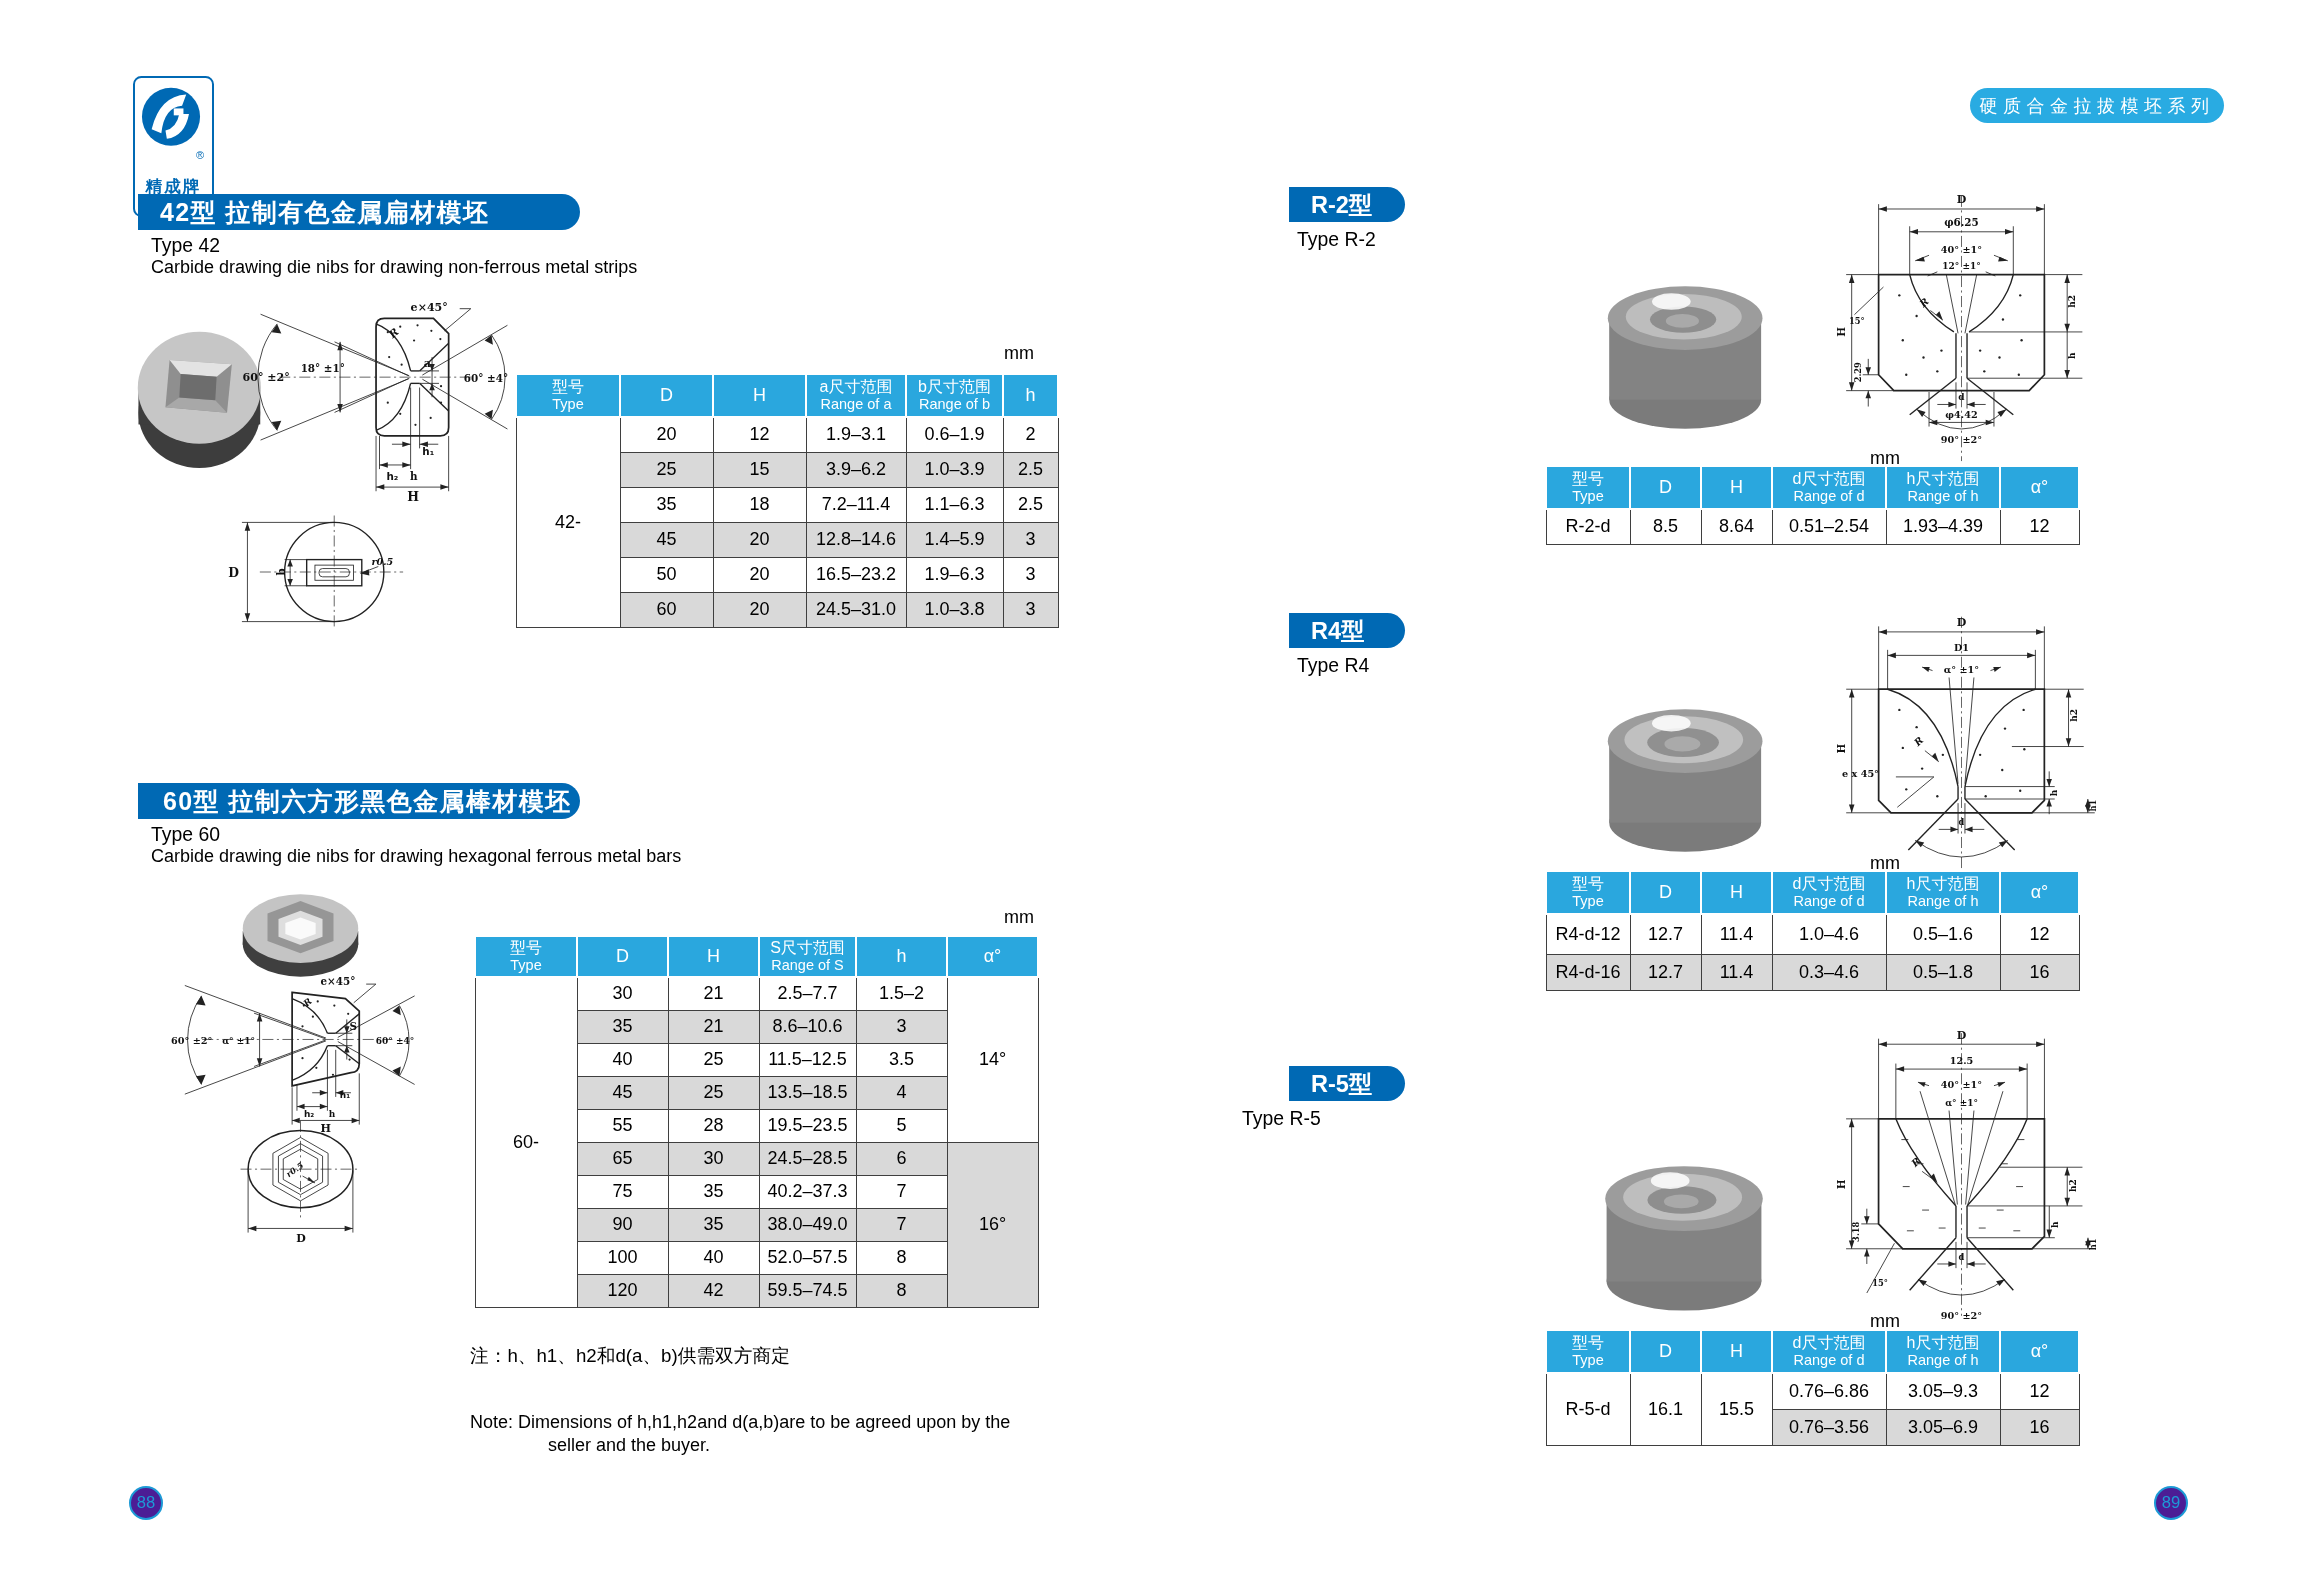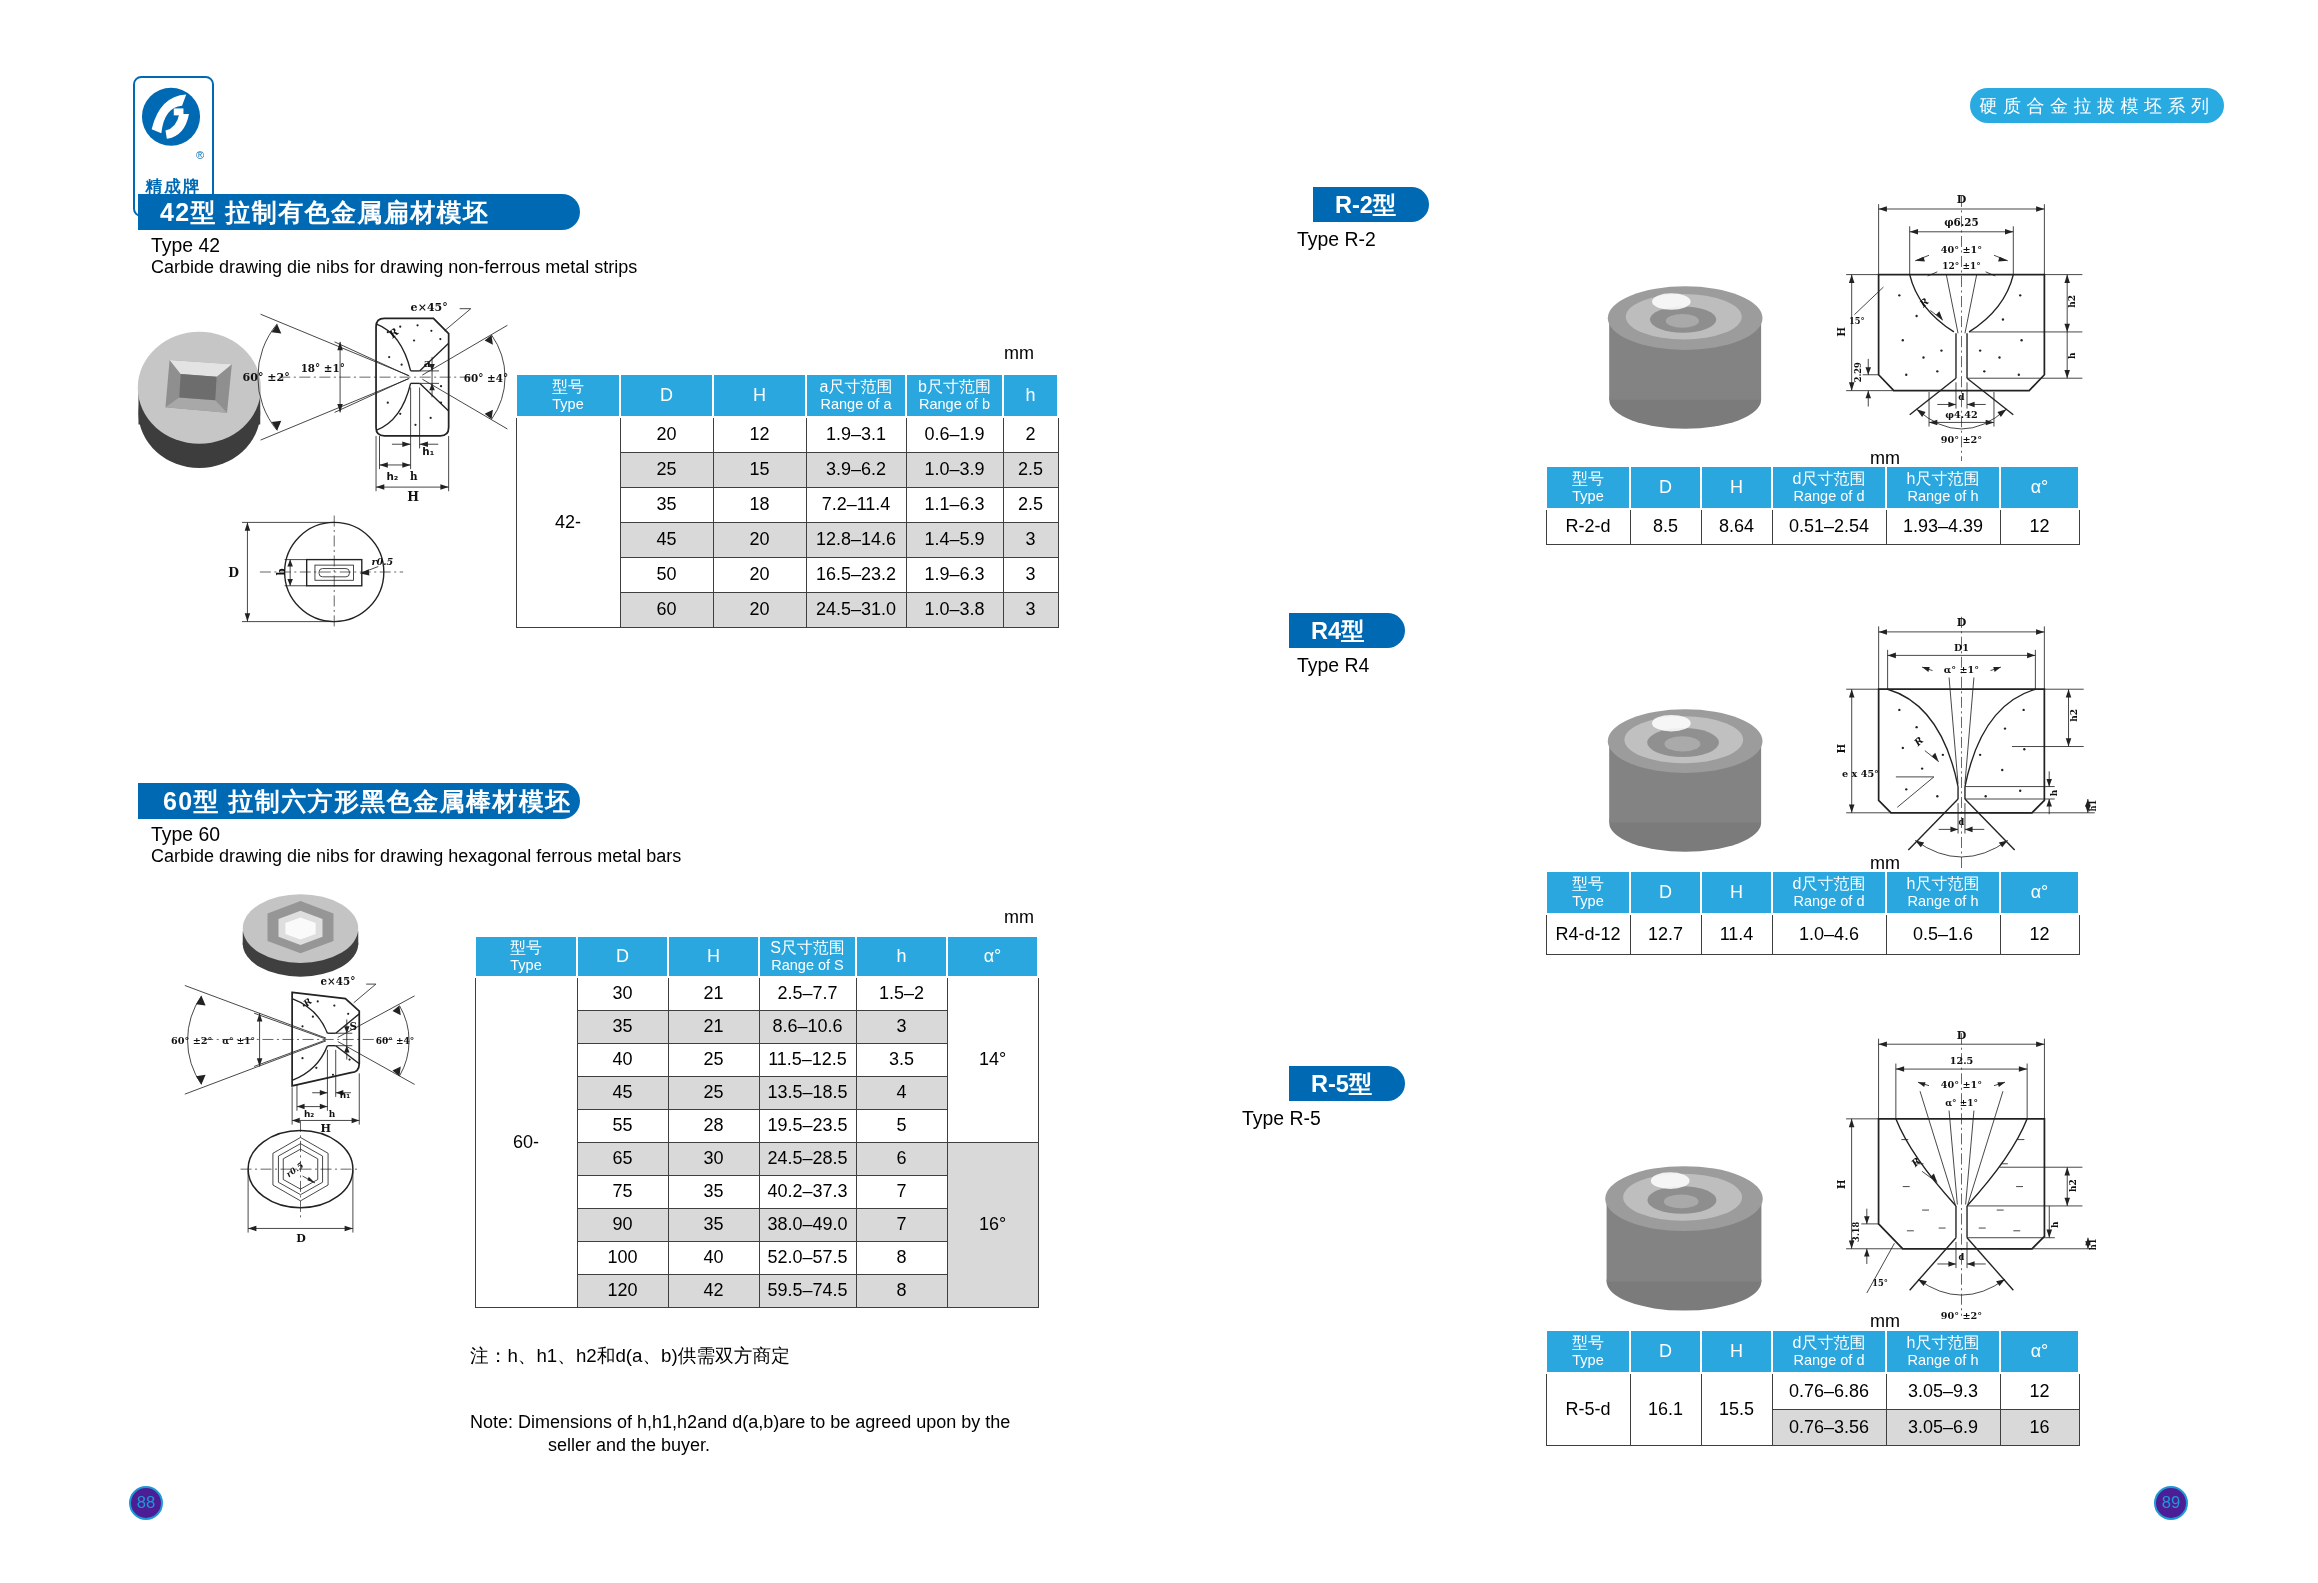--- a/index.html
+++ b/index.html
@@ -452,21 +452,21 @@
       </tr>
   </tbody>
 </table>
 
 <div class="abs note-zh" style="left:470px;top:1343px;">注：h、h1、h2和d(a、b)供需双方商定</div>
 <div class="abs note-en" style="left:470px;top:1376px;">Note: Dimensions of h,h1,h2and d(a,b)are to be agreed upon by the</div>
 <div class="abs note-en" style="left:548px;top:1399px;">seller and the buyer.</div>
 
 <div class="abs pagenum" style="left:129px;top:1486px;">88</div>
 
-<div class="abs banner small" style="left:1289px;top:187px;margin-left:24px;">R-2型</div>
+<div class="abs banner small" style="left:1289px;top:187px;">R-2型</div>
 <div class="abs cap" style="left:1297px;top:228px;">Type R-2</div>
 
 <svg class="abs" style="left:1594px;top:249px;" width="183" height="188" viewBox="0 0 265 272">
   <ellipse cx="132" cy="218" rx="110" ry="42" fill="#7b7b7b"></ellipse>
   <rect x="22" y="100" width="220" height="118" fill="#838383"></rect>
   <ellipse cx="132" cy="100" rx="112" ry="46" fill="#9c9c9c"></ellipse>
   <ellipse cx="130" cy="98" rx="84" ry="33" fill="#bdbdbd"></ellipse>
   <ellipse cx="129" cy="102" rx="48" ry="19" fill="#8e8e8e"></ellipse>
   <ellipse cx="128" cy="104" rx="24" ry="10" fill="#a9a9a9"></ellipse>
   <ellipse cx="112" cy="76" rx="28" ry="12" fill="#ffffff" opacity="0.85"></ellipse>
@@ -747,20 +747,28 @@
   </thead>
   <tbody>
     <tr style="height:40px">
       <td>R4-d-12</td>
         <td>12.7</td>
         <td>11.4</td>
         <td>1.0–4.6</td>
         <td>0.5–1.6</td>
         <td>12</td>
     </tr>
+    <tr style="height:36px">
+      <td class="g">R4-d-16</td>
+        <td class="g">12.7</td>
+        <td class="g">11.4</td>
+        <td class="g">0.3–4.6</td>
+        <td class="g">0.5–1.8</td>
+        <td class="g">16</td>
+    </tr>
   </tbody>
 </table>
 
 <div class="abs banner small" style="left:1289px;top:1066px;">R-5型</div>
 <div class="abs cap" style="left:1242px;top:1107px;">Type R-5</div>
 
 <svg class="abs" style="left:1590px;top:1128px;" width="188" height="191" viewBox="0 0 272 276">
   <ellipse cx="136" cy="222" rx="112" ry="42" fill="#7b7b7b"></ellipse>
   <rect x="24" y="102" width="224" height="120" fill="#838383"></rect>
   <ellipse cx="136" cy="102" rx="114" ry="47" fill="#9c9c9c"></ellipse>

